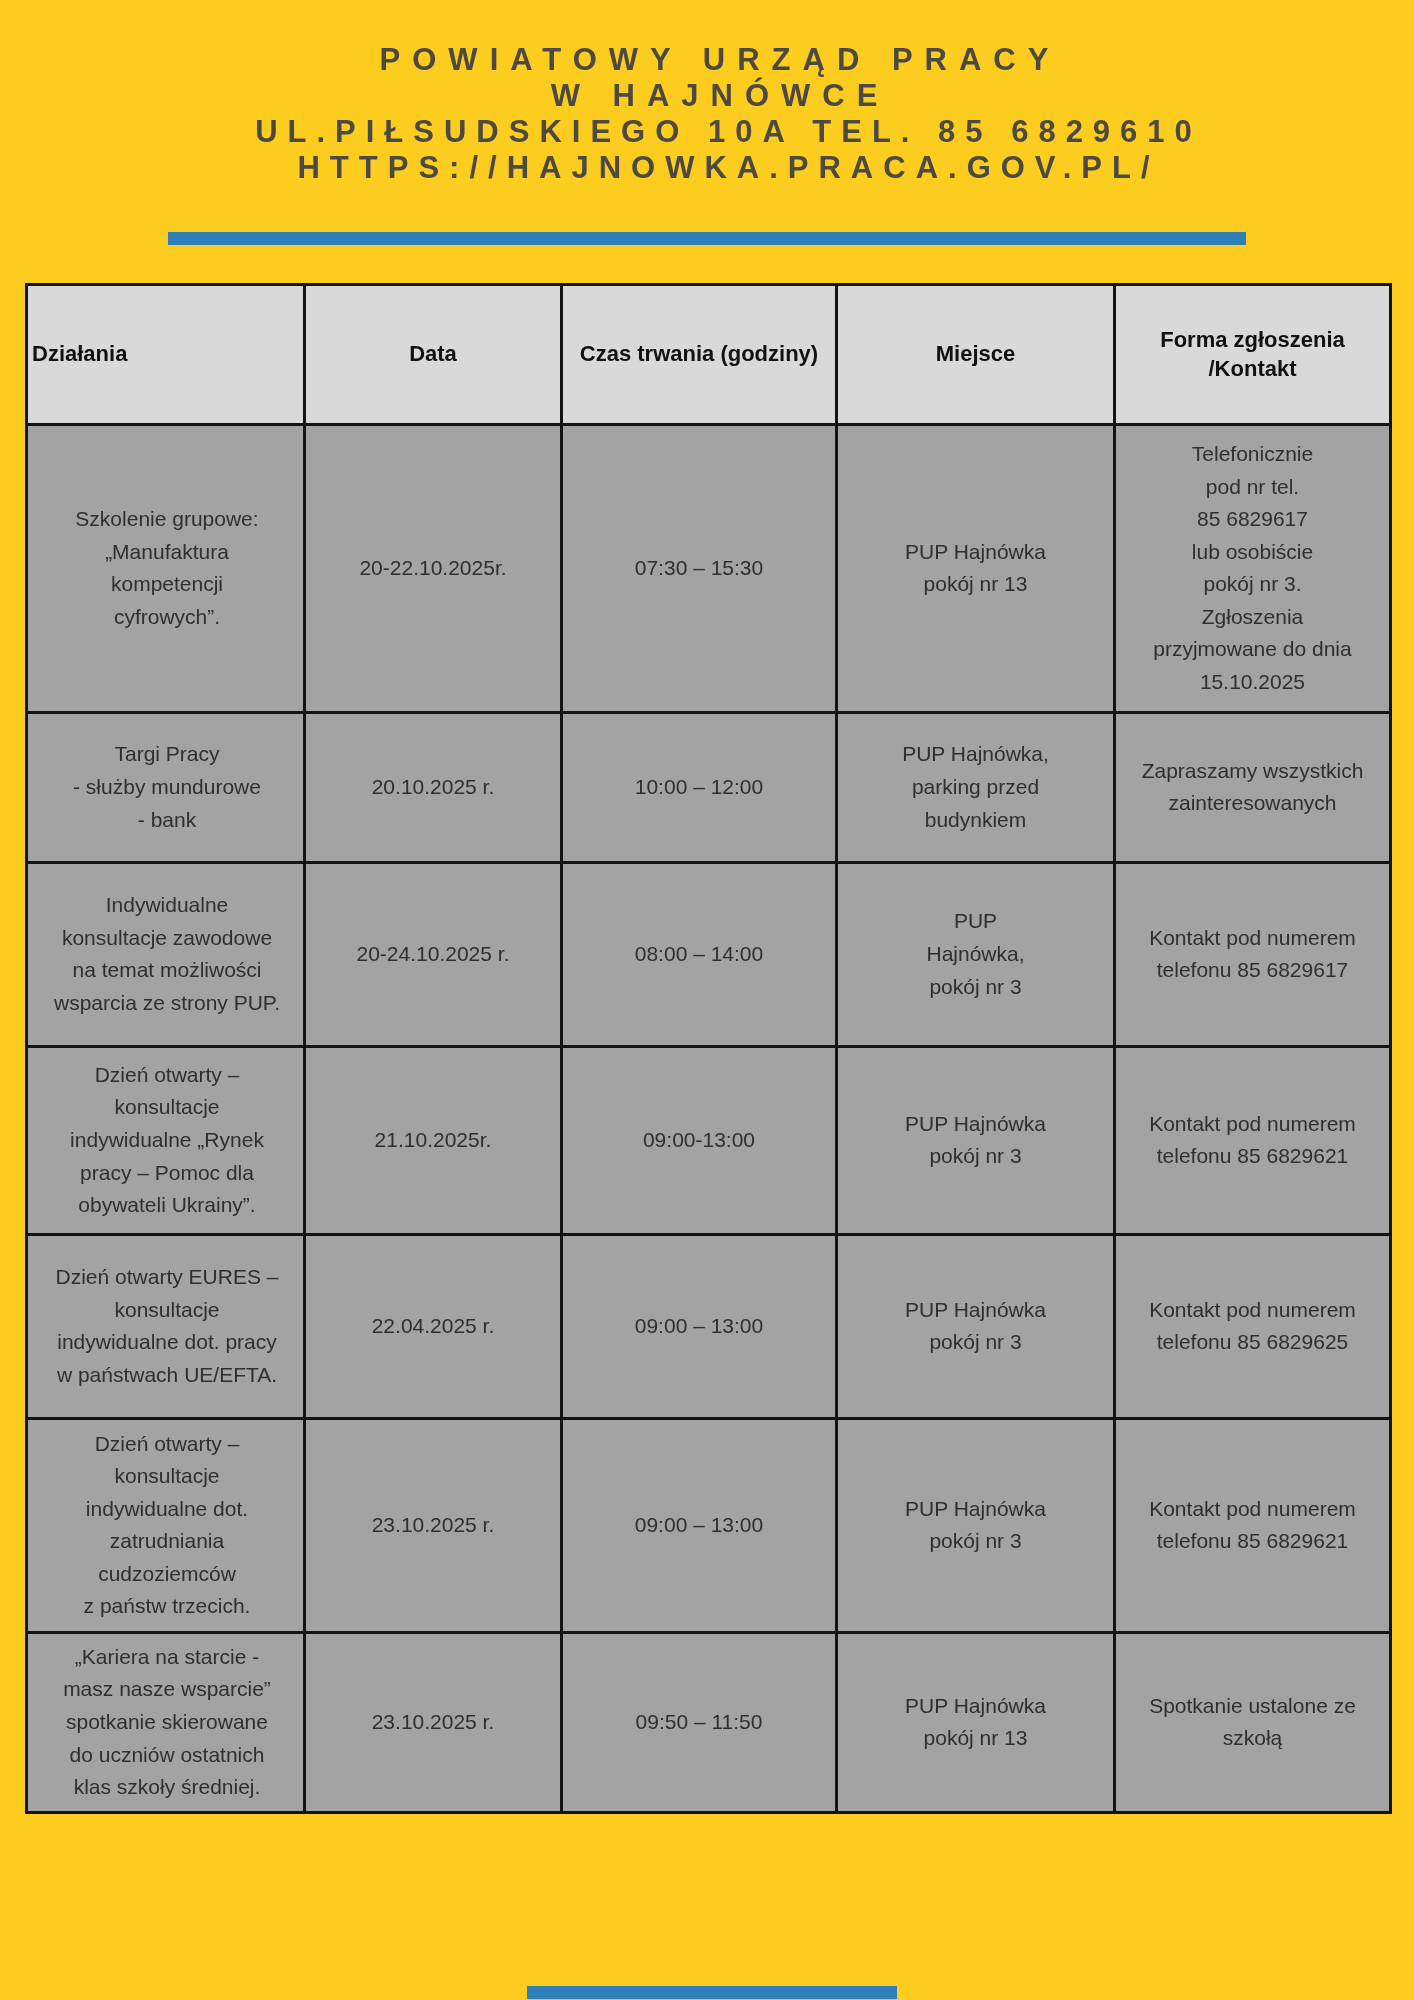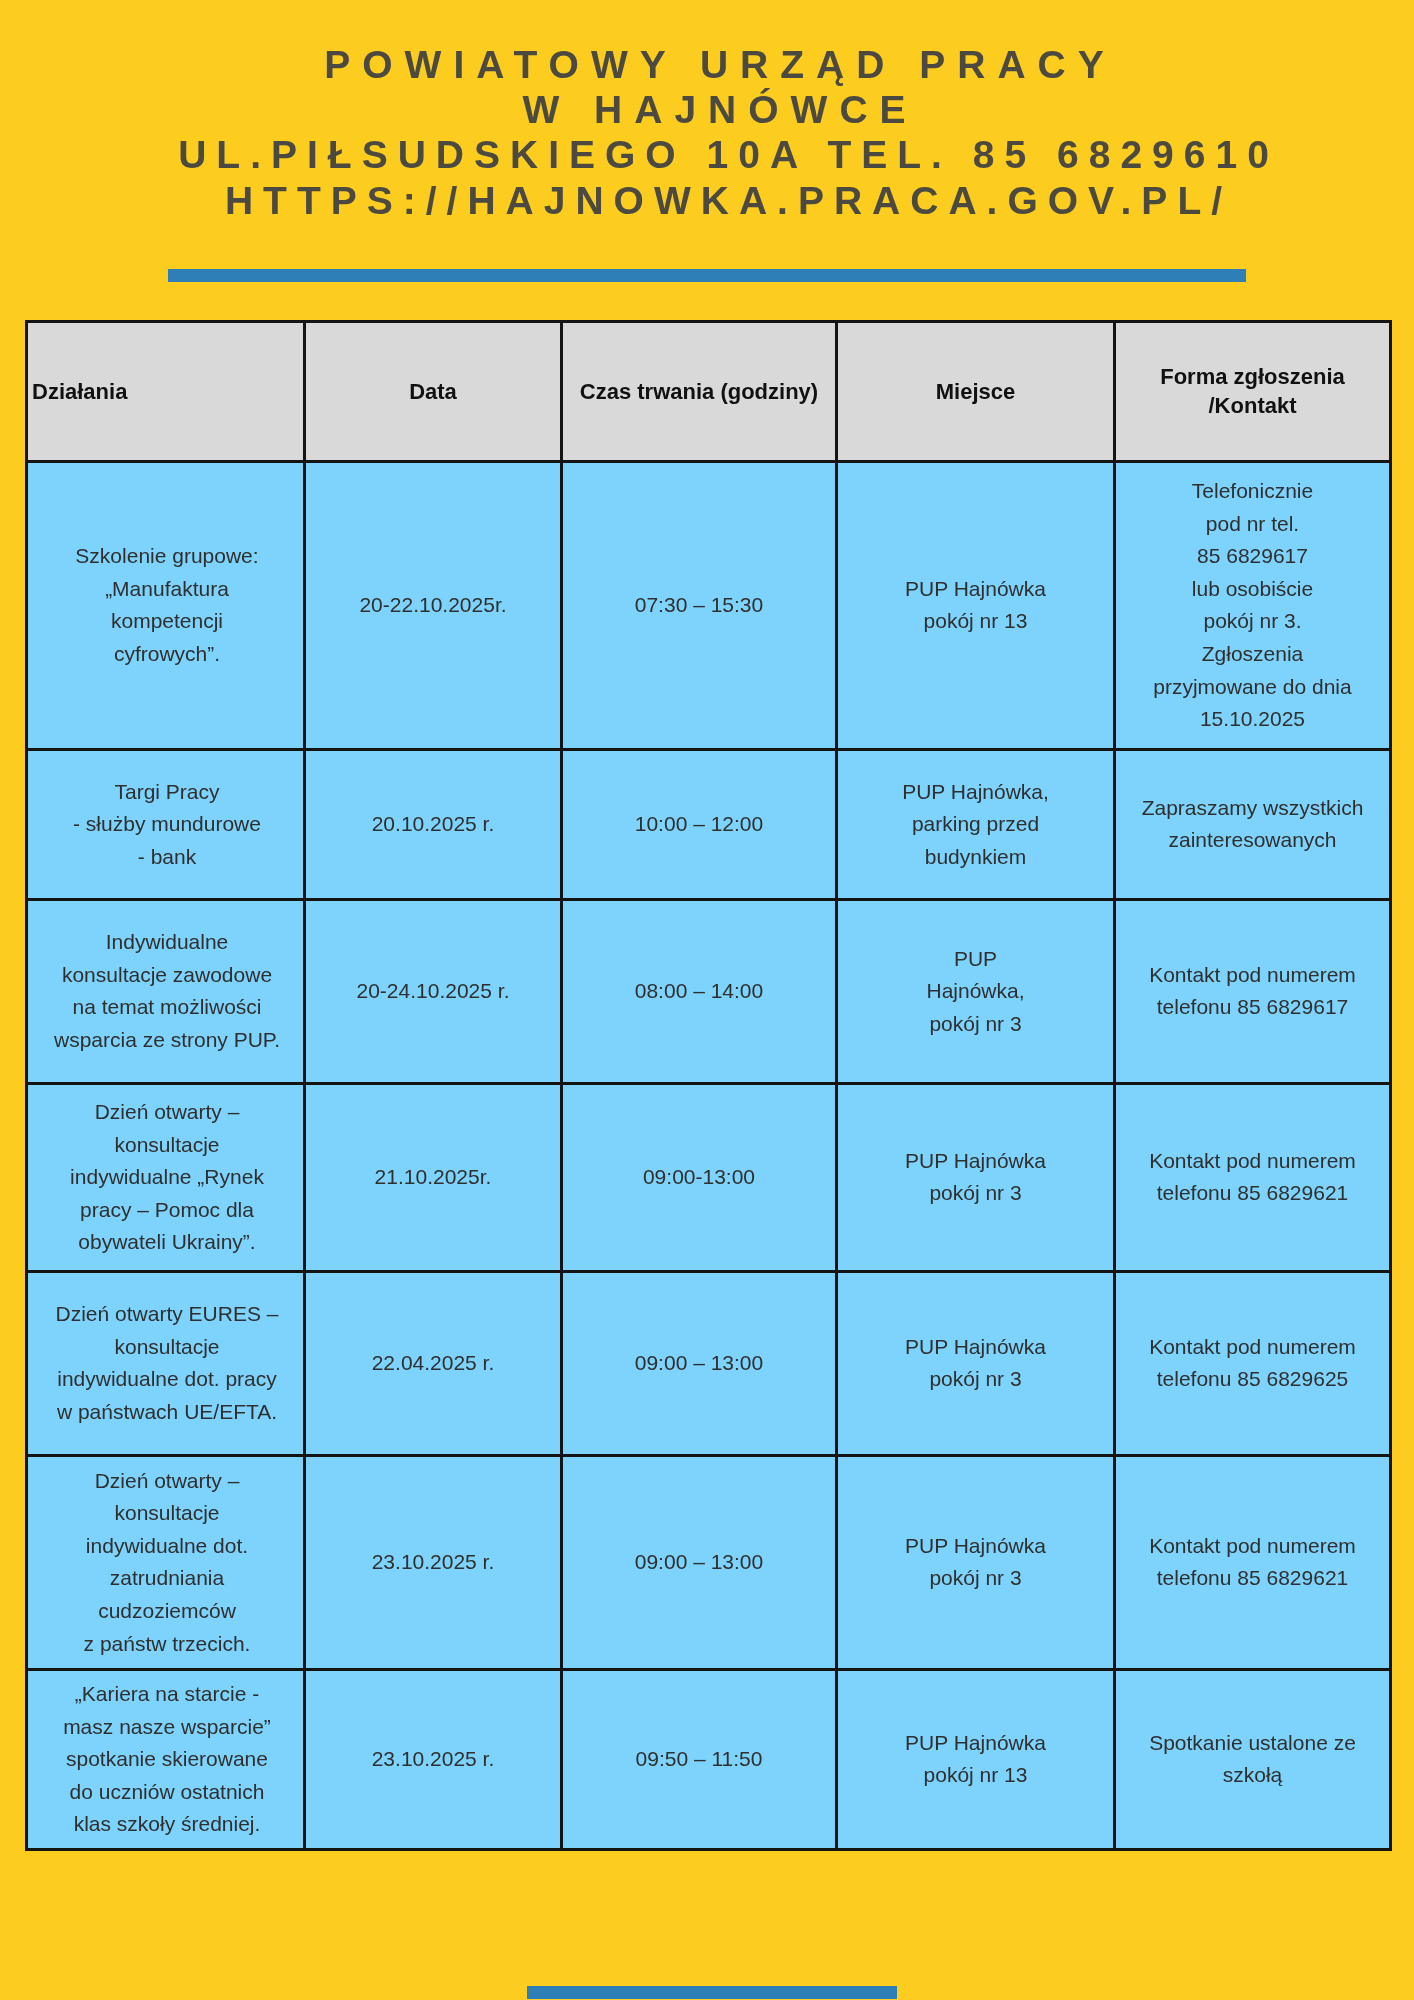--- a/index.html
+++ b/index.html
@@ -19,21 +19,21 @@
     position:relative;
     overflow:hidden;
   }
   .page-header{
     padding-top:42px;
     text-align:center;
     color:var(--header-text);
     font-weight:700;
   }
   .hdr-line{
-    font-size:39px;
+    font-size:31px;
     letter-spacing:12px;
     line-height:1.16;
     white-space:nowrap;
     margin-left:26px;
   }
   .hdr-small{letter-spacing:10px;padding-left:17px;}
   .accent-bar{
     background:var(--accent-bar);
     height:13px;
   }
@@ -65,21 +65,21 @@
     font-size:22px;
     font-weight:700;
     text-align:center;
     line-height:1.35;
   }
   table.events th:first-child{
     text-align:left;
     padding-left:4px;
   }
   table.events td{
-    background:#7dd3fc;
+    background:#a3a3a3;
     color:var(--cell-text);
     font-size:21px;
     text-align:center;
     line-height:1.55;
   }
   table.events td:first-child{
     text-align:center;
     padding-left:13px;
     padding-right:10px;
   }

